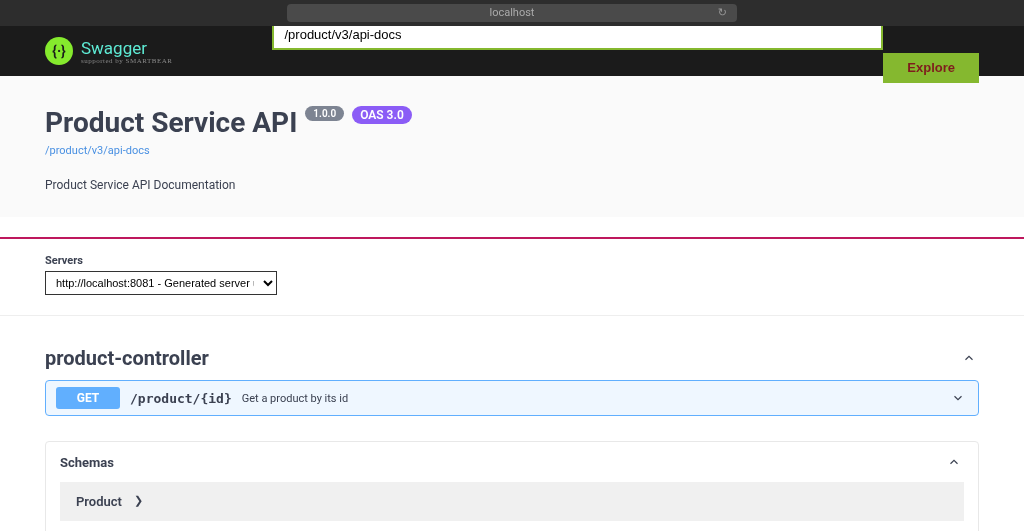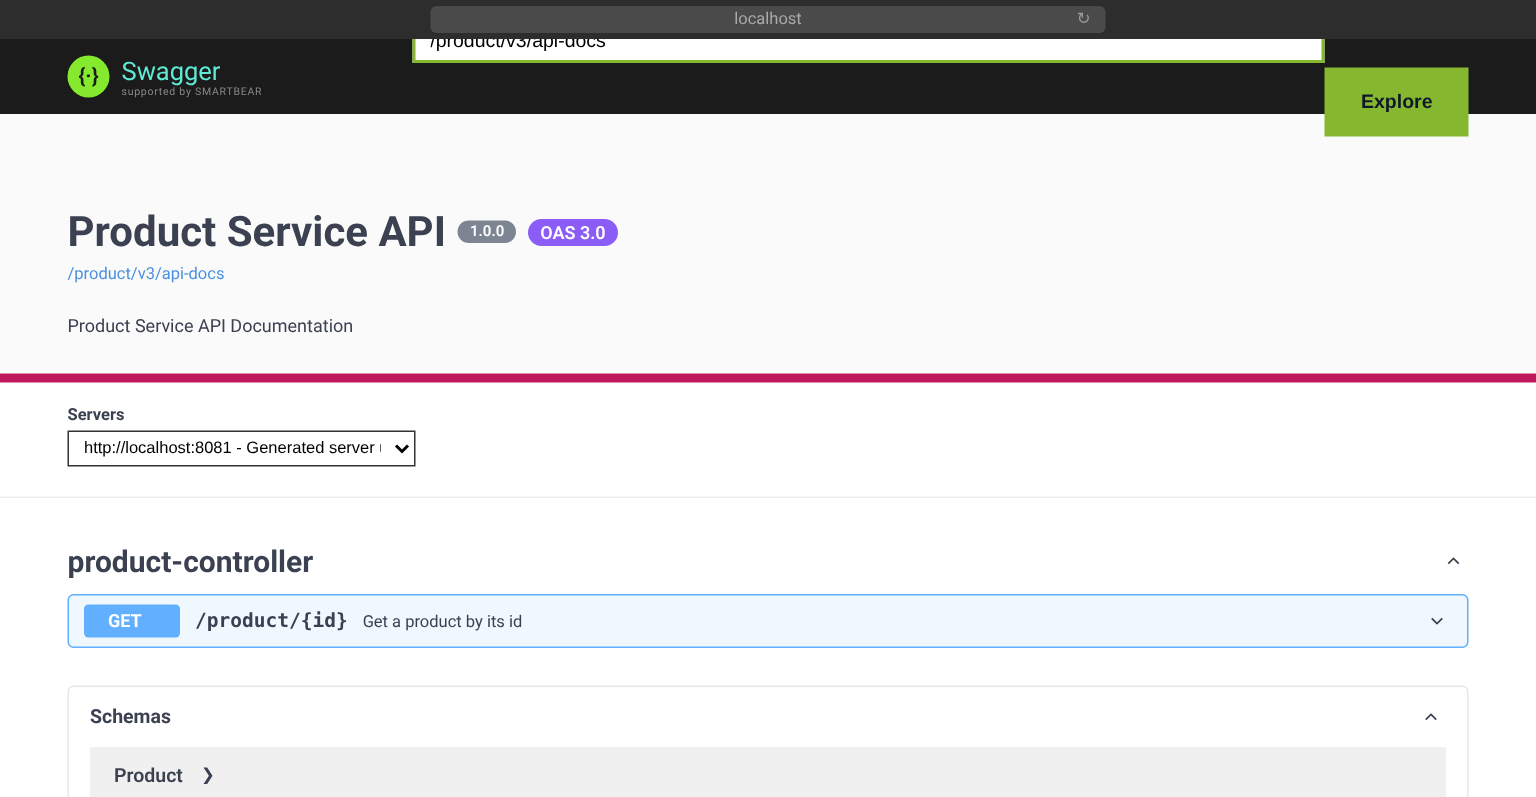--- a/index.html
+++ b/index.html
@@ -6,44 +6,44 @@
     body { font-family: -apple-system, BlinkMacSystemFont, "Segoe UI", Roboto, sans-serif; background: #fff; }
     
     .browser-bar { background: #2d2d2d; height: 26px; display: flex; align-items: center; justify-content: center; position: relative; }
     .url-bar { background: #4a4a4a; color: #aaa; width: 450px; height: 18px; border-radius: 4px; text-align: center; font-size: 11px; line-height: 18px; position: relative; }
     .reload-icon { position: absolute; right: 10px; top: 50%; transform: translateY(-50%); color: #999; font-size: 11px; }
     
     .topbar { background: #1b1b1b; height: 50px; display: flex; align-items: center; padding: 0 45px; gap: 20px; }
     .logo-wrap { display: flex; align-items: center; gap: 8px; }
     .logo-icon { width: 28px; height: 28px; border-radius: 50%; background: #85ea2d; display: flex; align-items: center; justify-content: center; color: #1b1b1b; font-weight: bold; font-size: 14px; }
     .logo-text { color: #5eead4; font-size: 17px; font-weight: 400; }
-    .logo-text-sub { color: #888; font-size: 7px; margin-top: -1px; letter-spacing: 0.5px; }
+    .logo-text-sub { color: #888; font-size: 7px; margin-top: -1px; letter-spacing: 0.5px; font-family: Liberation Serif, serif; }
     .search-wrap { flex: 1; display: flex; margin-left: 80px; }
     .search-input { flex: 1; height: 30px; border: 2px solid #85b82f; padding: 0 10px; font-size: 13px; outline: none; background: #fff; }
-    .explore-btn { background: #85b82f; color: #0f172a; border: none; padding: 0 24px; font-size: 13px; font-weight: 600; cursor: pointer; height: 46px; margin-top: 33px; }
+    .explore-btn { background: #85b82f; color: #7f1d1d; border: none; padding: 0 24px; font-size: 13px; font-weight: 600; cursor: pointer; height: 30px; margin-top: 33px; }
     
     .info-section { padding: 30px 45px 25px; background: #fafafa; }
-    .title-row { display: flex; align-items: center; gap: 8px; margin-top: 32px; }
+    .title-row { display: flex; align-items: flex-start; gap: 8px; }
     .api-title { font-size: 28px; font-weight: 700; color: #3b4151; }
     .version-badge { background: #7d8492; color: #fff; font-size: 10px; padding: 2px 8px; border-radius: 10px; font-weight: 600; }
     .oas-badge { background: #8b5cf6; color: #fff; font-size: 12px; padding: 2px 8px; border-radius: 10px; font-weight: 600; }
     .api-link { color: #4990e2; font-size: 11px; text-decoration: none; display: inline-block; margin-top: 2px; }
     .api-desc { color: #3b4151; font-size: 12px; margin-top: 20px; }
     
-    .servers-section { padding: 0 45px 20px; background: #fff; border-top: 6px solid #be185d; padding-top: 15px; }
+    .servers-section { padding: 0 45px 20px; background: #fff; border-top: 2px solid #be185d; margin-top: 20px; padding-top: 15px; }
     .servers-label { font-size: 11px; font-weight: 700; color: #3b4151; margin-bottom: 4px; }
     .server-select { height: 24px; width: 232px; border: 1px solid #333; font-size: 11px; padding: 0 6px; background: #fff; }
     
     .main-section { padding: 20px 45px; border-top: 1px solid #eee; }
     .tag-row { display: flex; justify-content: space-between; align-items: center; cursor: pointer; padding: 10px 0; }
     .tag-name { font-size: 20px; font-weight: 700; color: #3b4151; }
     .chevron { width: 20px; height: 20px; display: flex; align-items: center; justify-content: center; color: #3b4151; }
     
     .op-block { border: 1px solid #61affe; background: #eff7ff; border-radius: 4px; display: flex; align-items: center; padding: 6px 10px; gap: 10px; cursor: pointer; }
-    .op-method { background: #61affe; color: #fff; font-size: 12px; font-weight: 700; padding: 4px 16px; border-radius: 3px; min-width: 64px; text-align: left; }
+    .op-method { background: #61affe; color: #fff; font-size: 12px; font-weight: 700; padding: 4px 16px; border-radius: 3px; min-width: 64px; text-align: center; }
     .op-path { font-family: monospace; font-size: 13px; font-weight: 600; color: #3b4151; }
     .op-summary { font-size: 11px; color: #3b4151; }
     .op-block .chevron { margin-left: auto; }
     
     .schemas-section { margin-top: 25px; border: 1px solid #e8e8e8; background: #fff; border-radius: 4px; }
     .schemas-header { display: flex; justify-content: space-between; align-items: center; padding: 10px 14px; cursor: pointer; }
     .schemas-title { font-size: 13px; font-weight: 700; color: #3b4151; }
     .schemas-body { padding: 0 14px 14px; }
     .schema-item { background: #f0f0f0; padding: 12px 16px; display: flex; gap: 12px; cursor: pointer; }
     .schema-name { font-size: 13px; font-weight: 600; color: #3b4151; }

